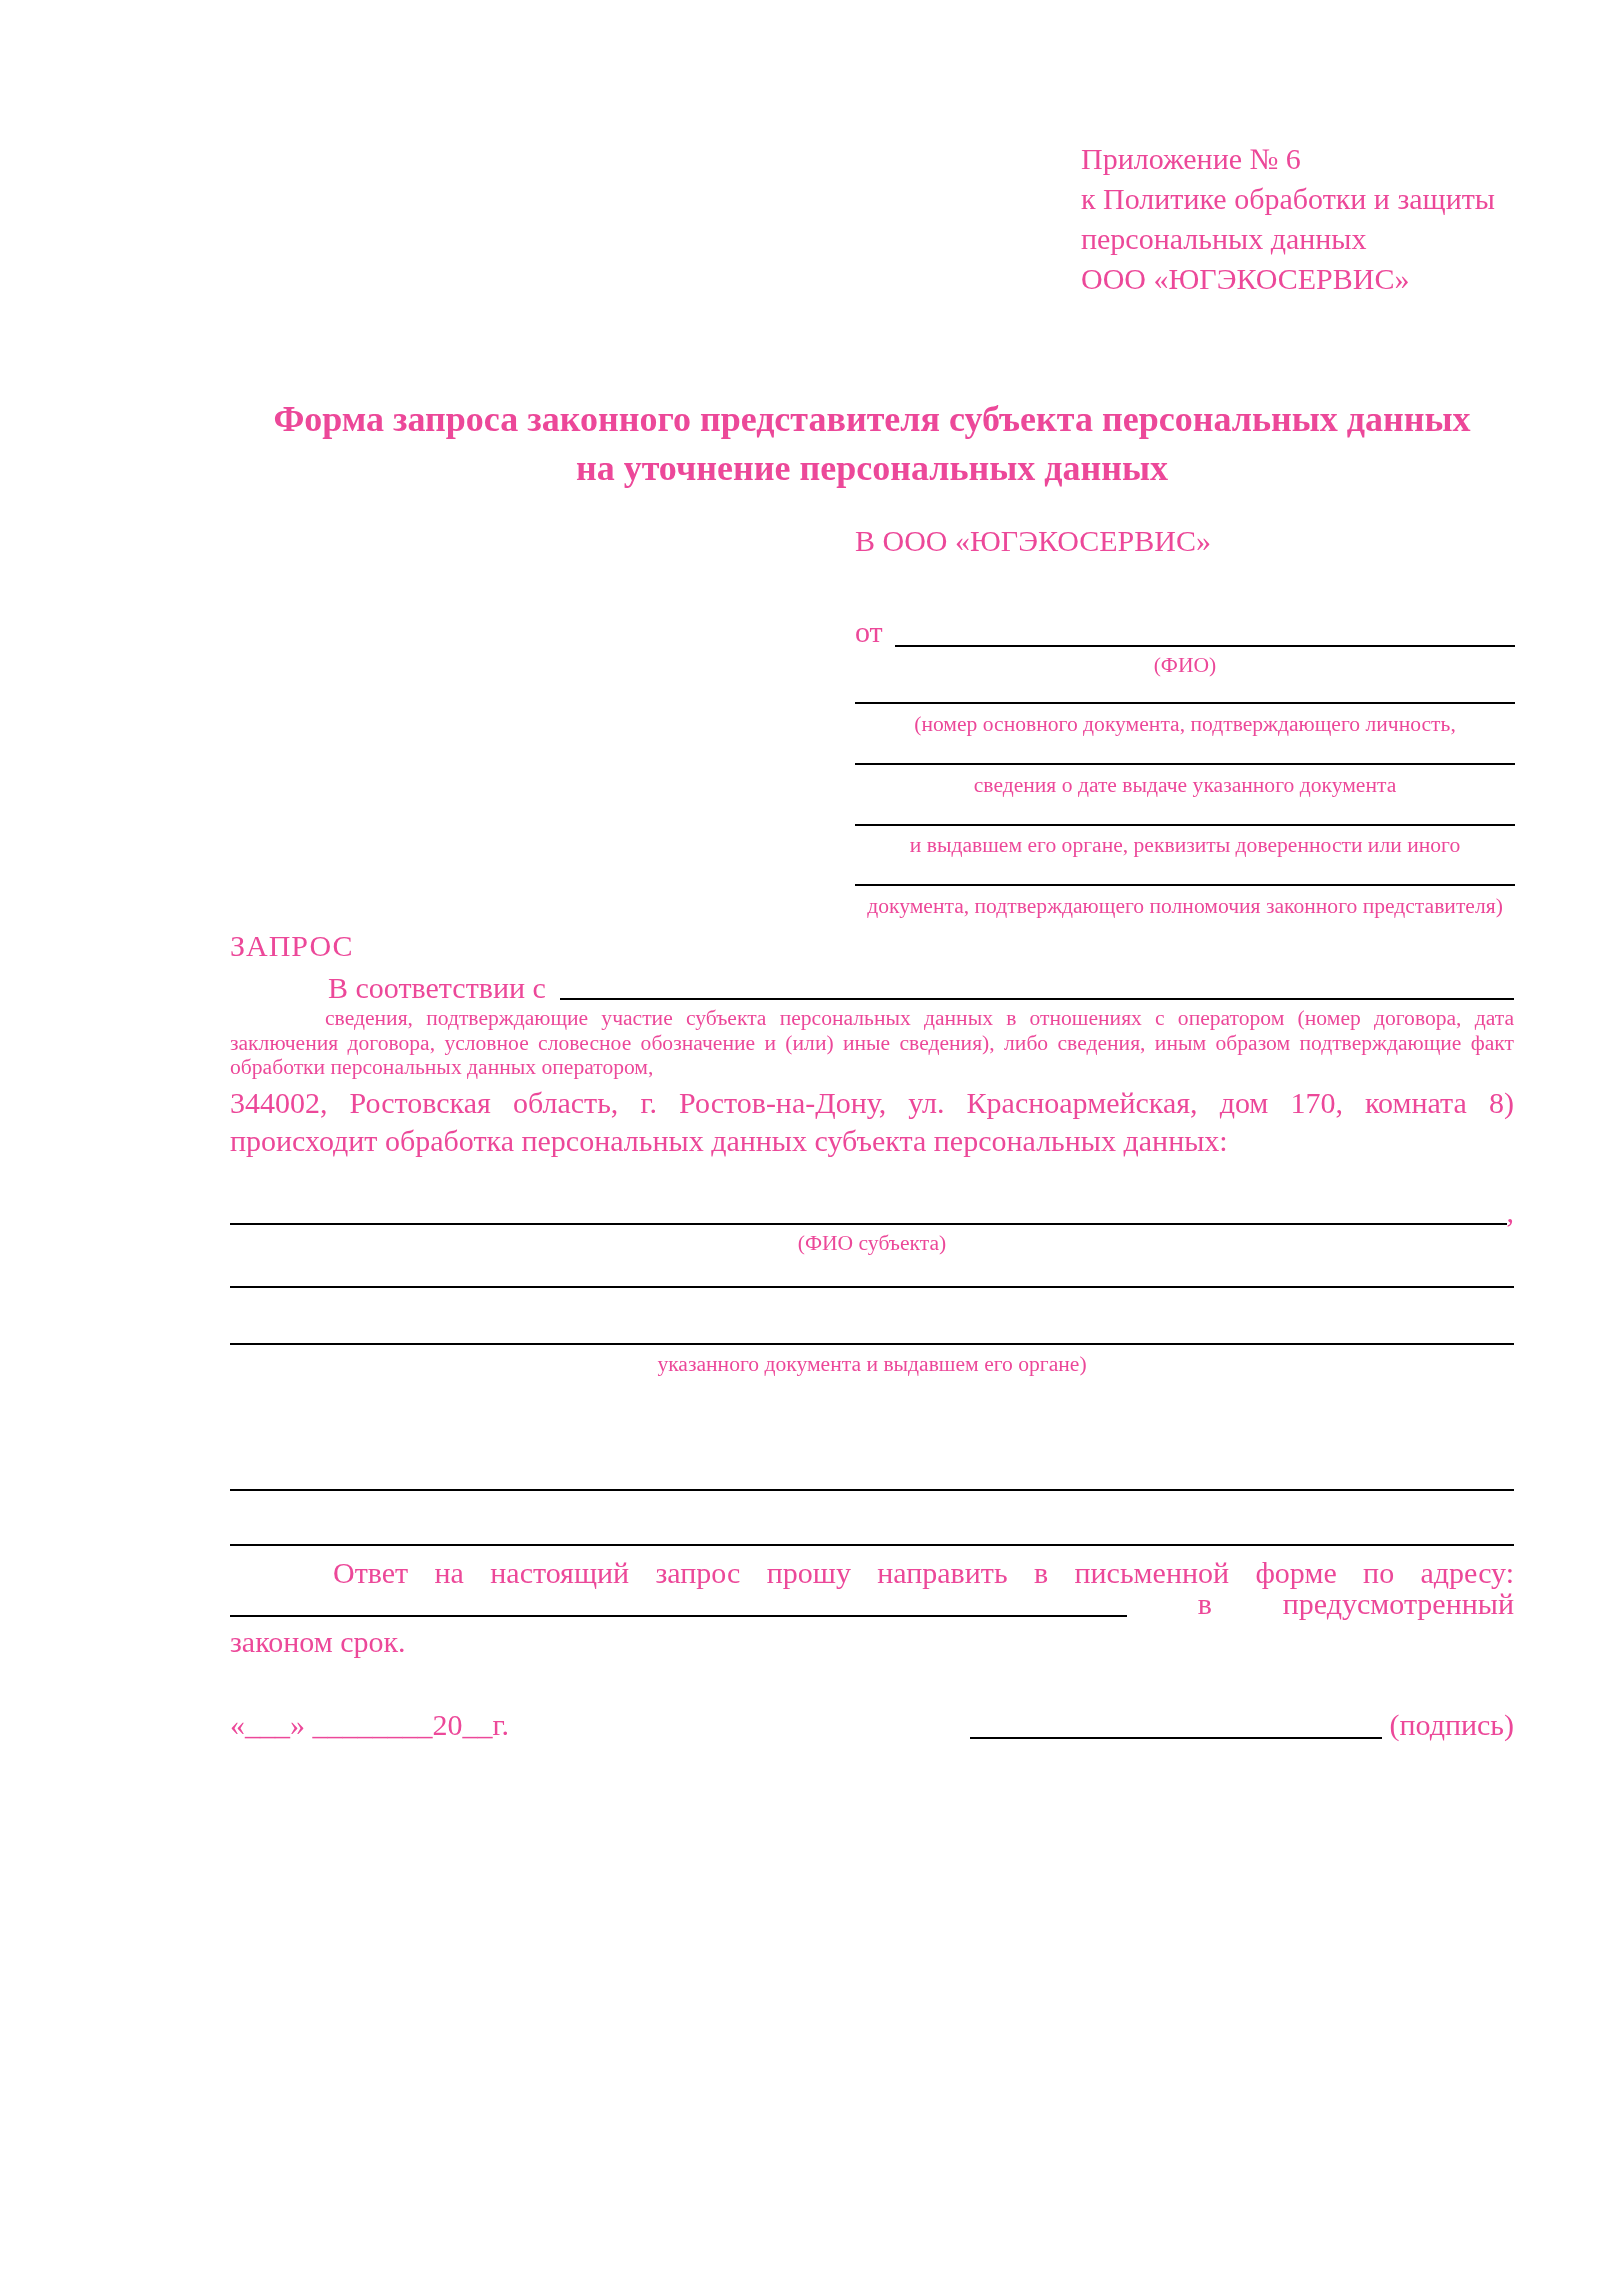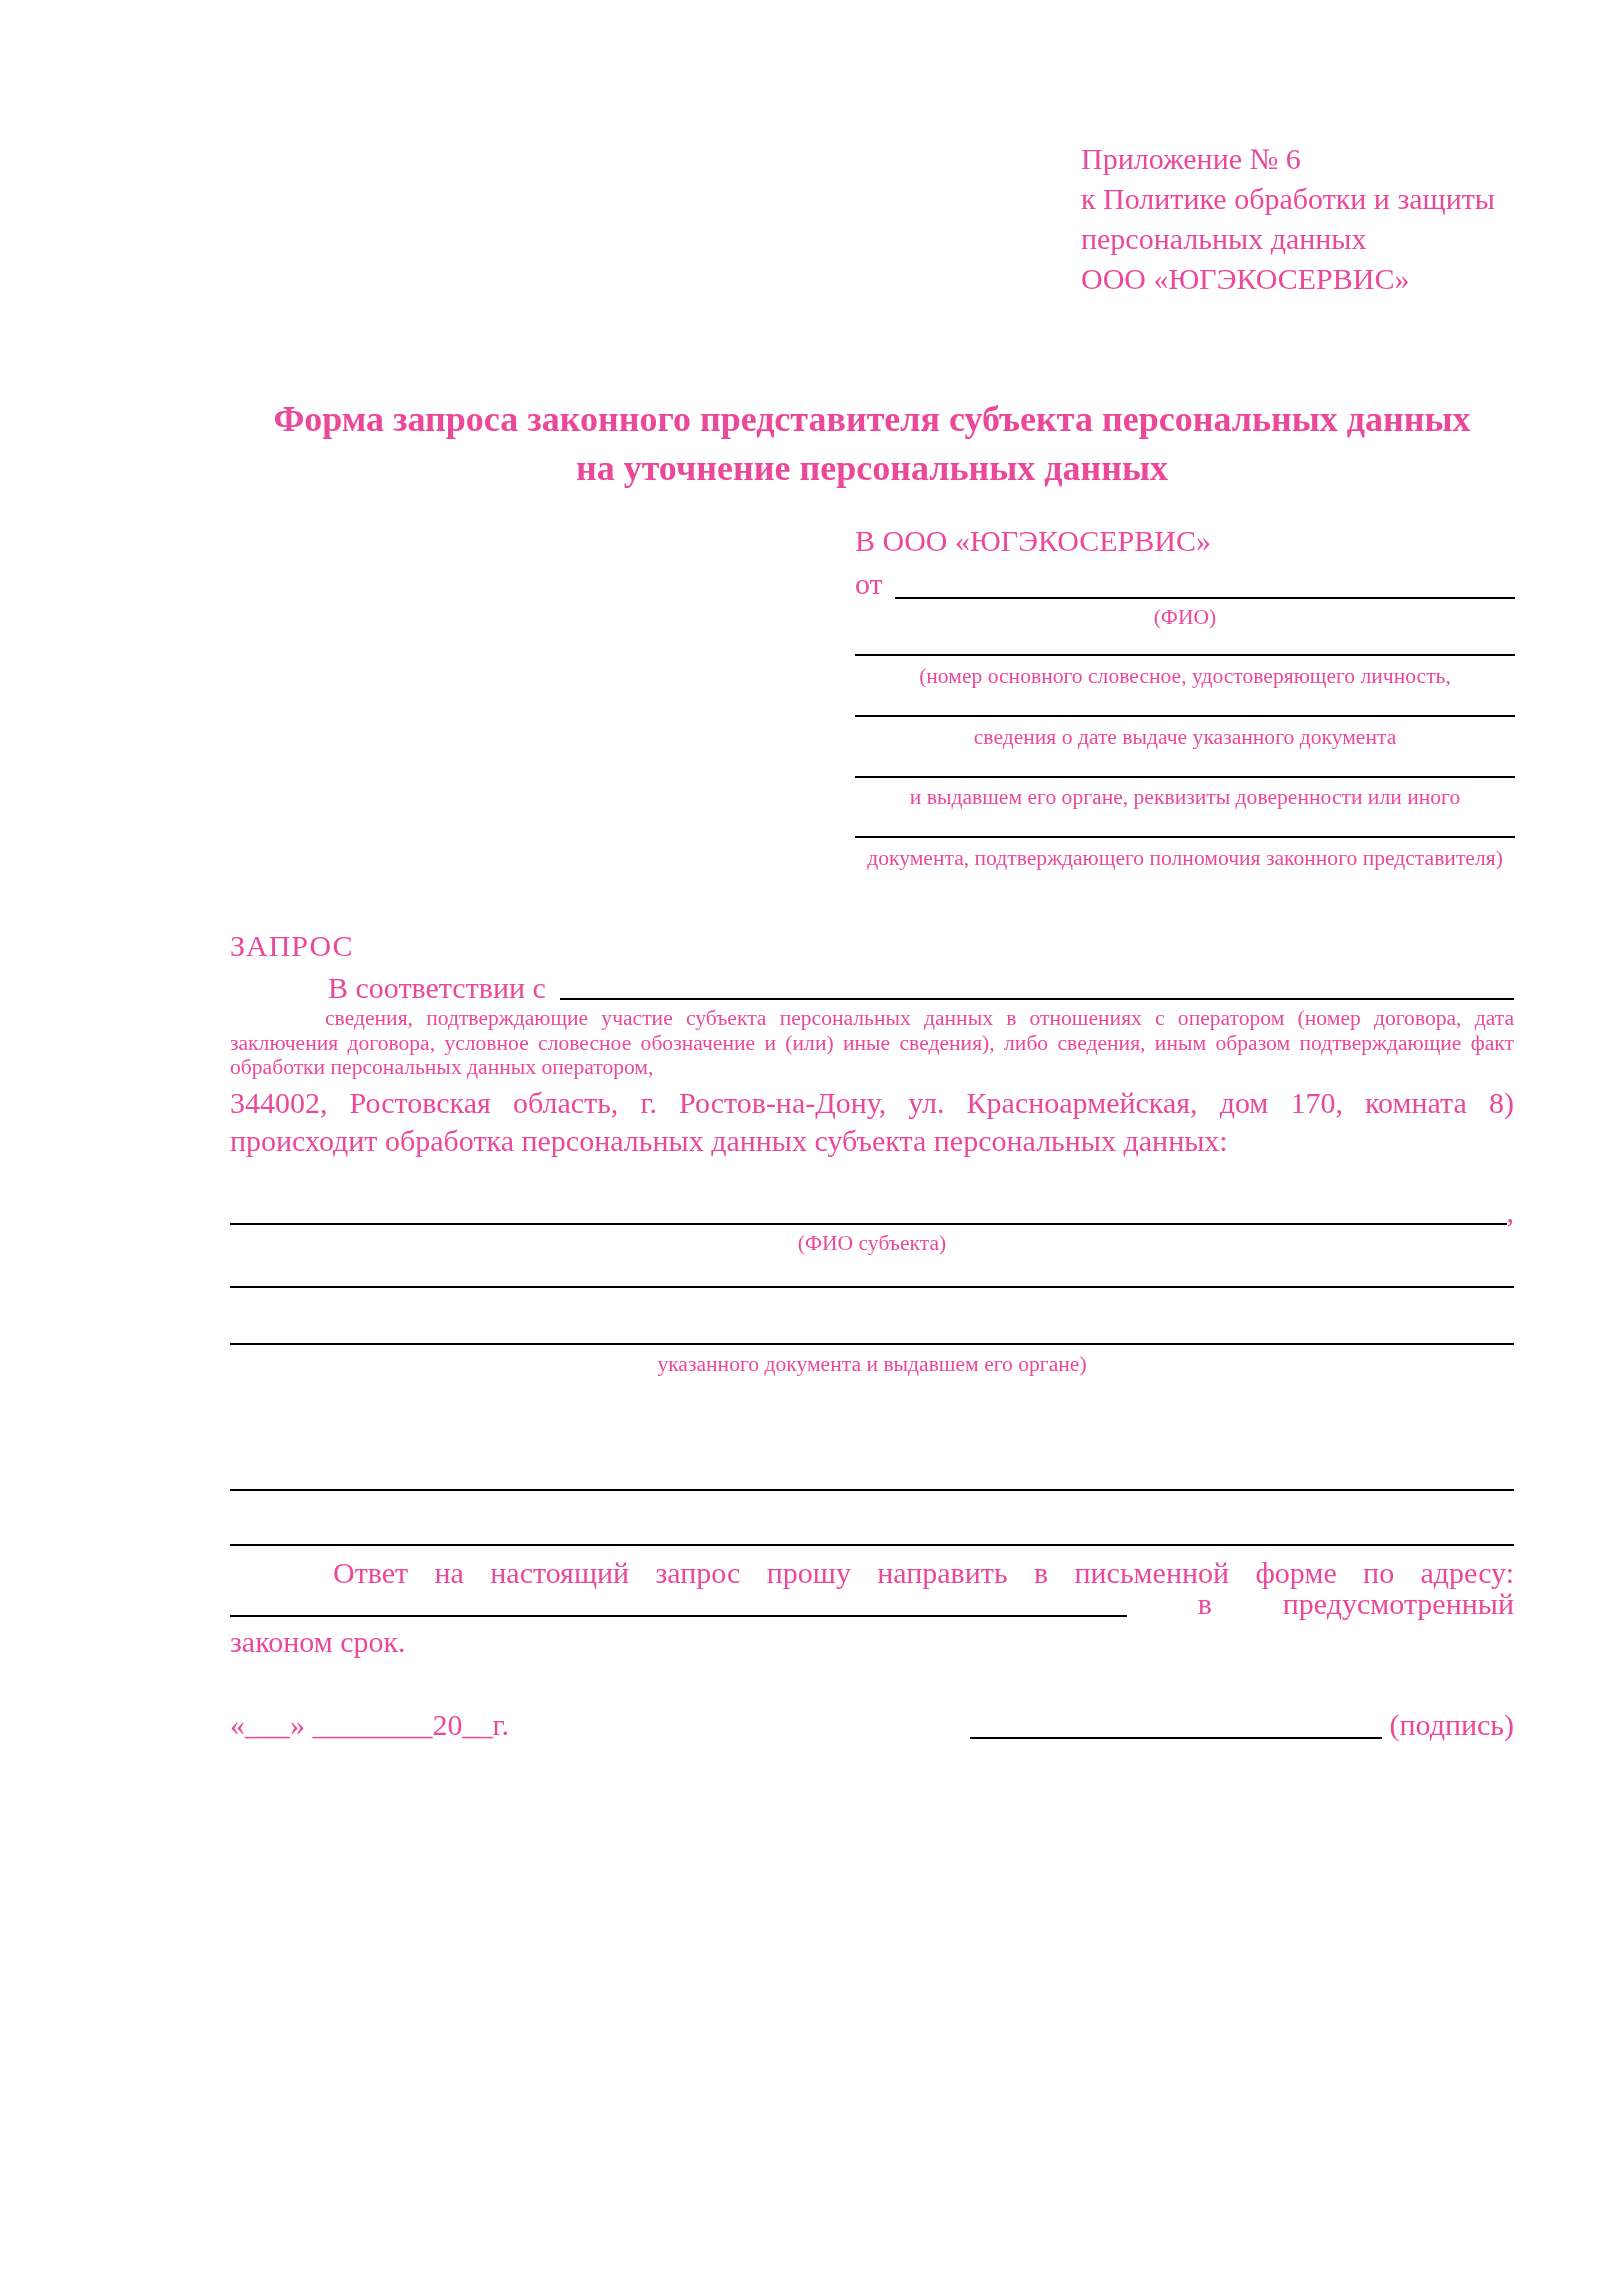--- a/index.html
+++ b/index.html
@@ -15,21 +15,21 @@
   .small-text{font-size:21.6px;line-height:24.5px;}
   .jline{text-align:justify;text-align-last:justify;}
   .lline{text-align:left;}
   .hr{border-top:2.9px solid #000;height:0;}
   .row{display:flex;align-items:flex-end;}
   .uline{border-bottom:2.9px solid #000;height:7.8px;align-self:flex-end;}
   .header-note{left:1081px;top:139px;font-size:30px;line-height:40px;}
   .doc-title{left:230px;top:395px;width:1284px;font-size:36px;line-height:49px;font-weight:700;text-align:center;}
   .recipient{left:855px;top:519px;width:660px;font-size:30px;}
   .recipient .to{line-height:43px;}
-  .recipient .from-row{line-height:43px;}
+  .recipient .from-row{line-height:43px;margin-top:48px;}
   .recipient .from-row .uline{margin-left:11.8px;margin-bottom:5.9px;height:0;flex:1;}
   .fcap{font-size:21.6px;line-height:25.5px;text-align:center;}
   .fgroup-line{border-top:2.9px solid #000;height:0;}
   .zapros{left:230px;top:929px;width:1284px;font-size:30px;line-height:33px;text-align:left;letter-spacing:1px;}
   .intro{left:230px;top:968px;width:1284px;font-size:30px;line-height:39px;display:flex;align-items:flex-end;padding-left:98px;box-sizing:border-box;}
   .intro .uline{margin-left:13.7px;margin-bottom:6.9px;height:0;flex:1;}
   .footnote{left:230px;top:1006px;width:1284px;}
   .footnote .indent1{text-indent:95px;}
   .op-par{left:230px;top:1084px;width:1284px;}
   .subj-fio-row{left:230px;top:1192px;width:1284px;line-height:39px;font-size:30px;display:flex;align-items:flex-end;}
@@ -63,21 +63,21 @@
 
   <div class="abs recipient">
     <div class="to">В ООО «ЮГЭКОСЕРВИС»</div>
     <div class="from-row row">
       <span>от</span>
       <span class="uline"></span>
     </div>
     <div class="fcap">(ФИО)</div>
 
     <div class="fgroup-line" style="margin-top:23.5px;"></div>
-    <div class="fcap" style="margin-top:7.8px;">(номер основного словесное, удостоверяющего личность,</div>
+    <div class="fcap" style="margin-top:7.8px;">(номер основного документа, подтверждающего личность,</div>
 
     <div class="fgroup-line" style="margin-top:25.5px;"></div>
     <div class="fcap" style="margin-top:7.8px;">сведения о дате выдаче указанного документа</div>
 
     <div class="fgroup-line" style="margin-top:25.5px;"></div>
     <div class="fcap" style="margin-top:7.8px;">и выдавшем его органе, реквизиты доверенности или иного</div>
 
     <div class="fgroup-line" style="margin-top:25.5px;"></div>
     <div class="fcap" style="margin-top:7.8px;">документа, подтверждающего полномочия законного представителя)</div>
   </div>

